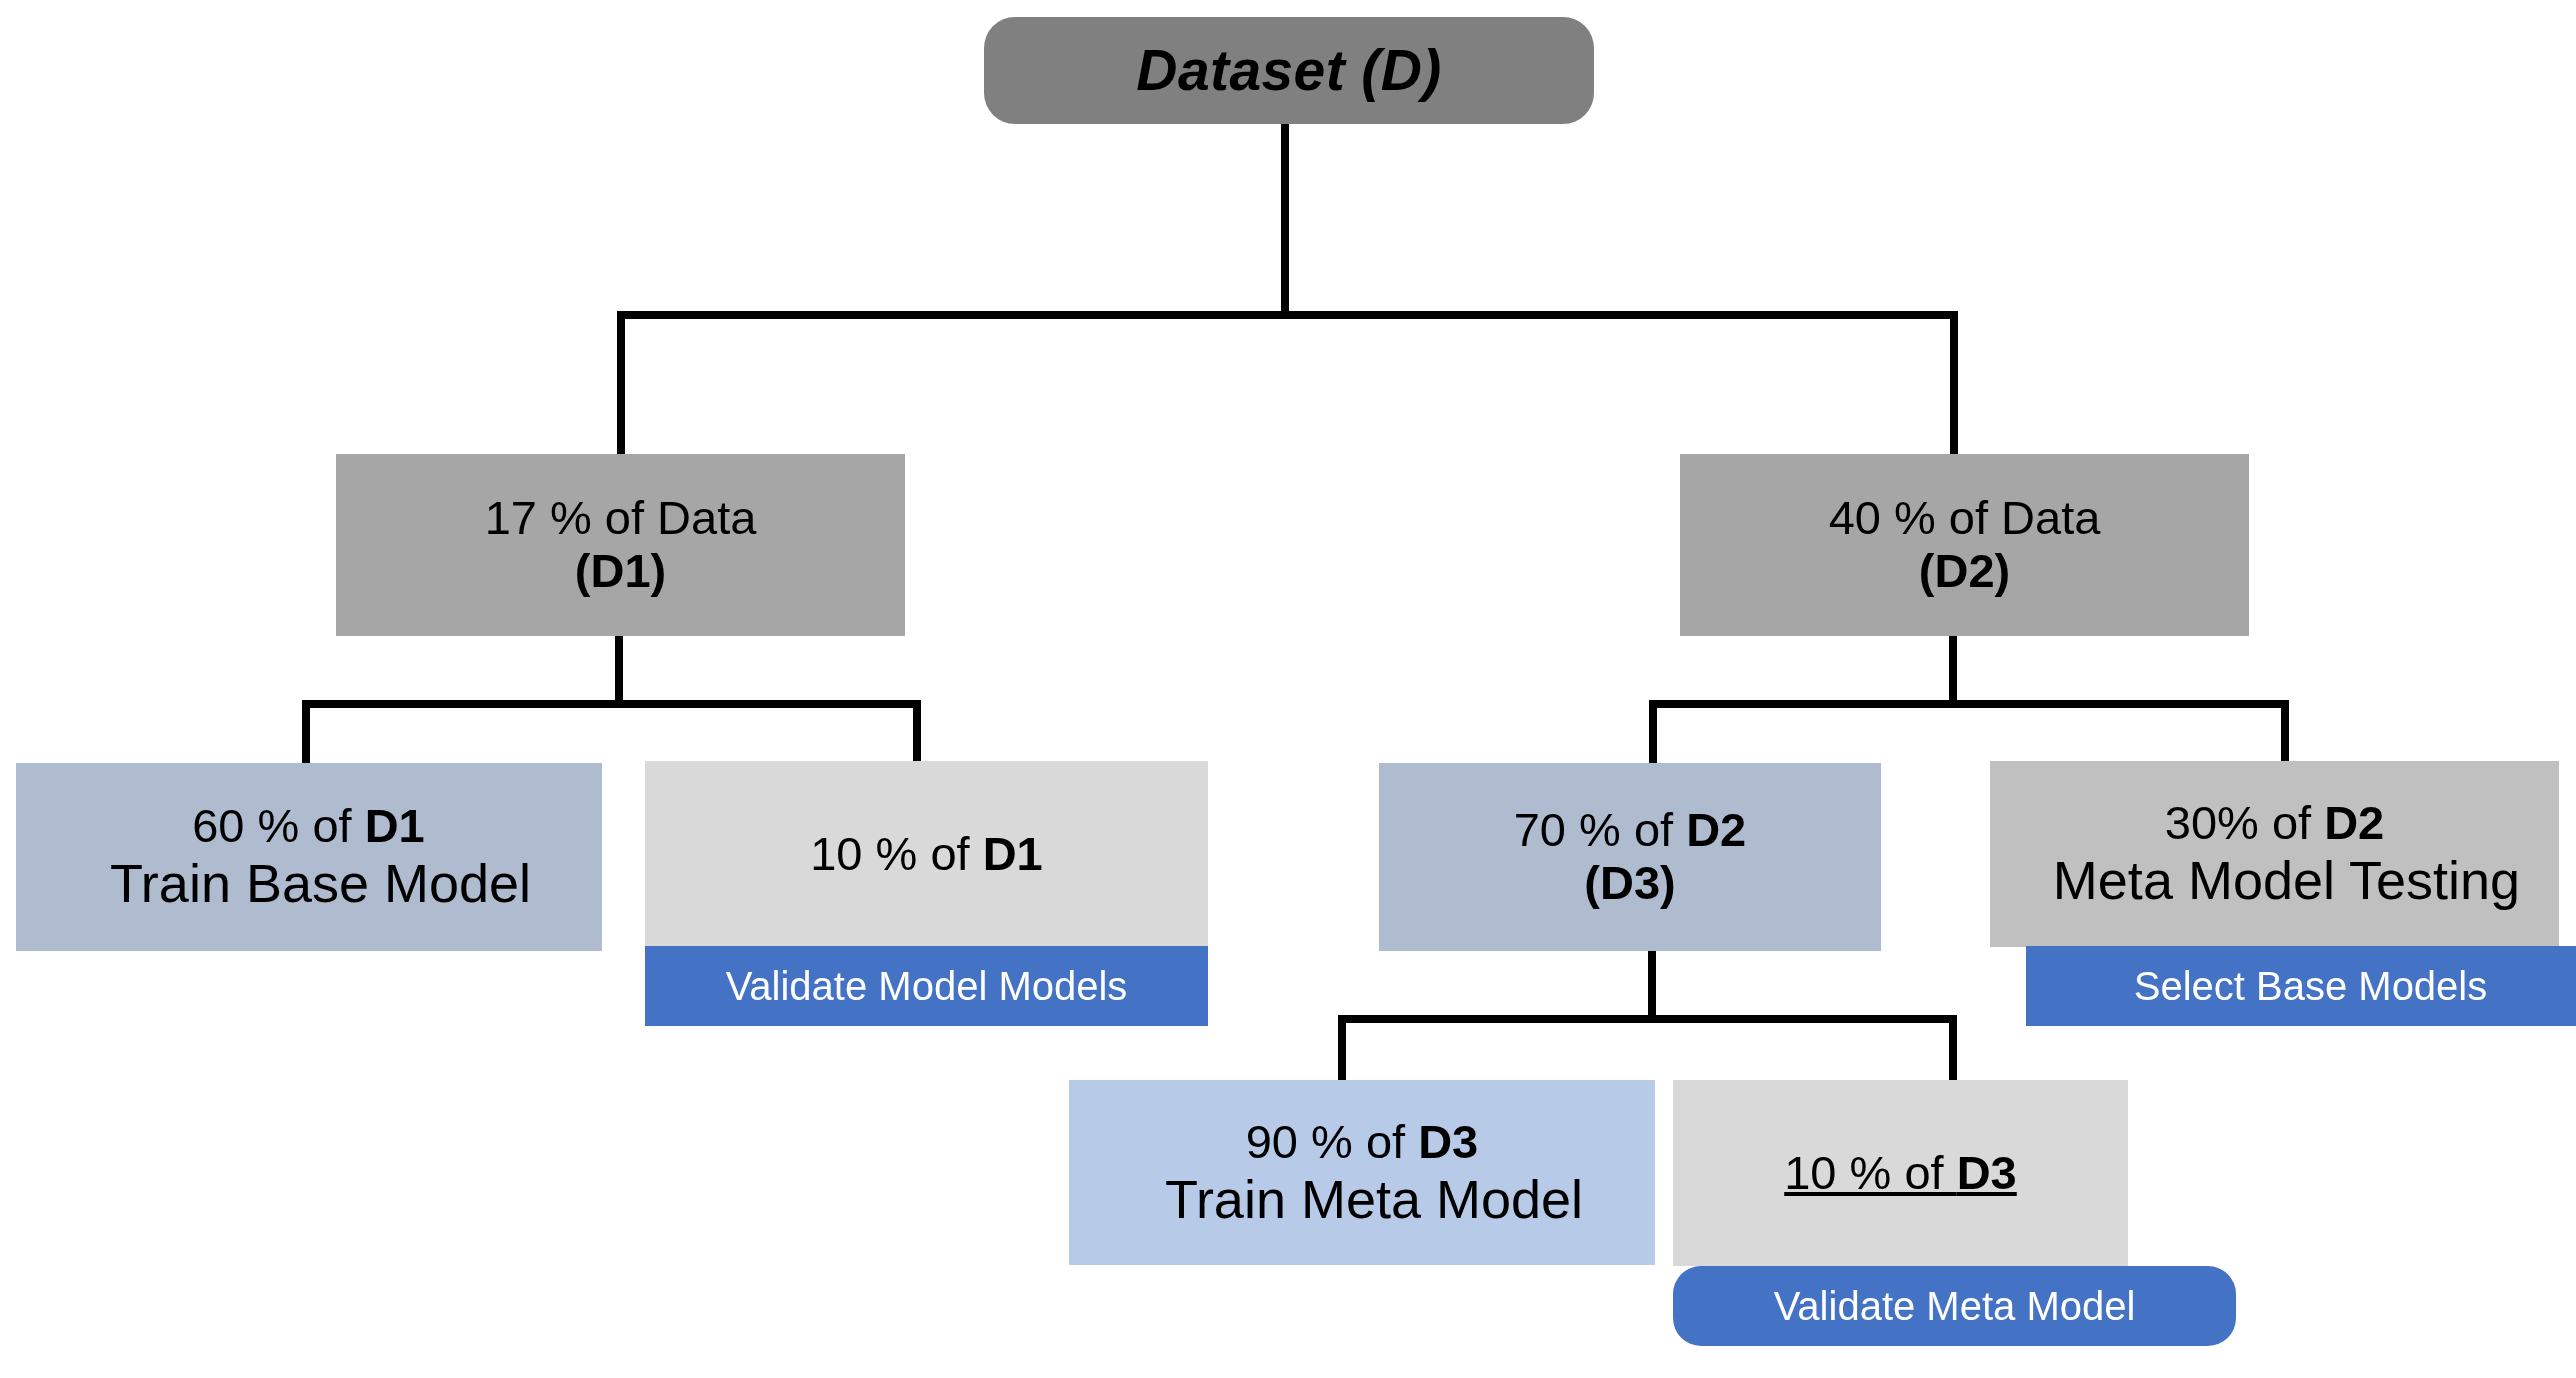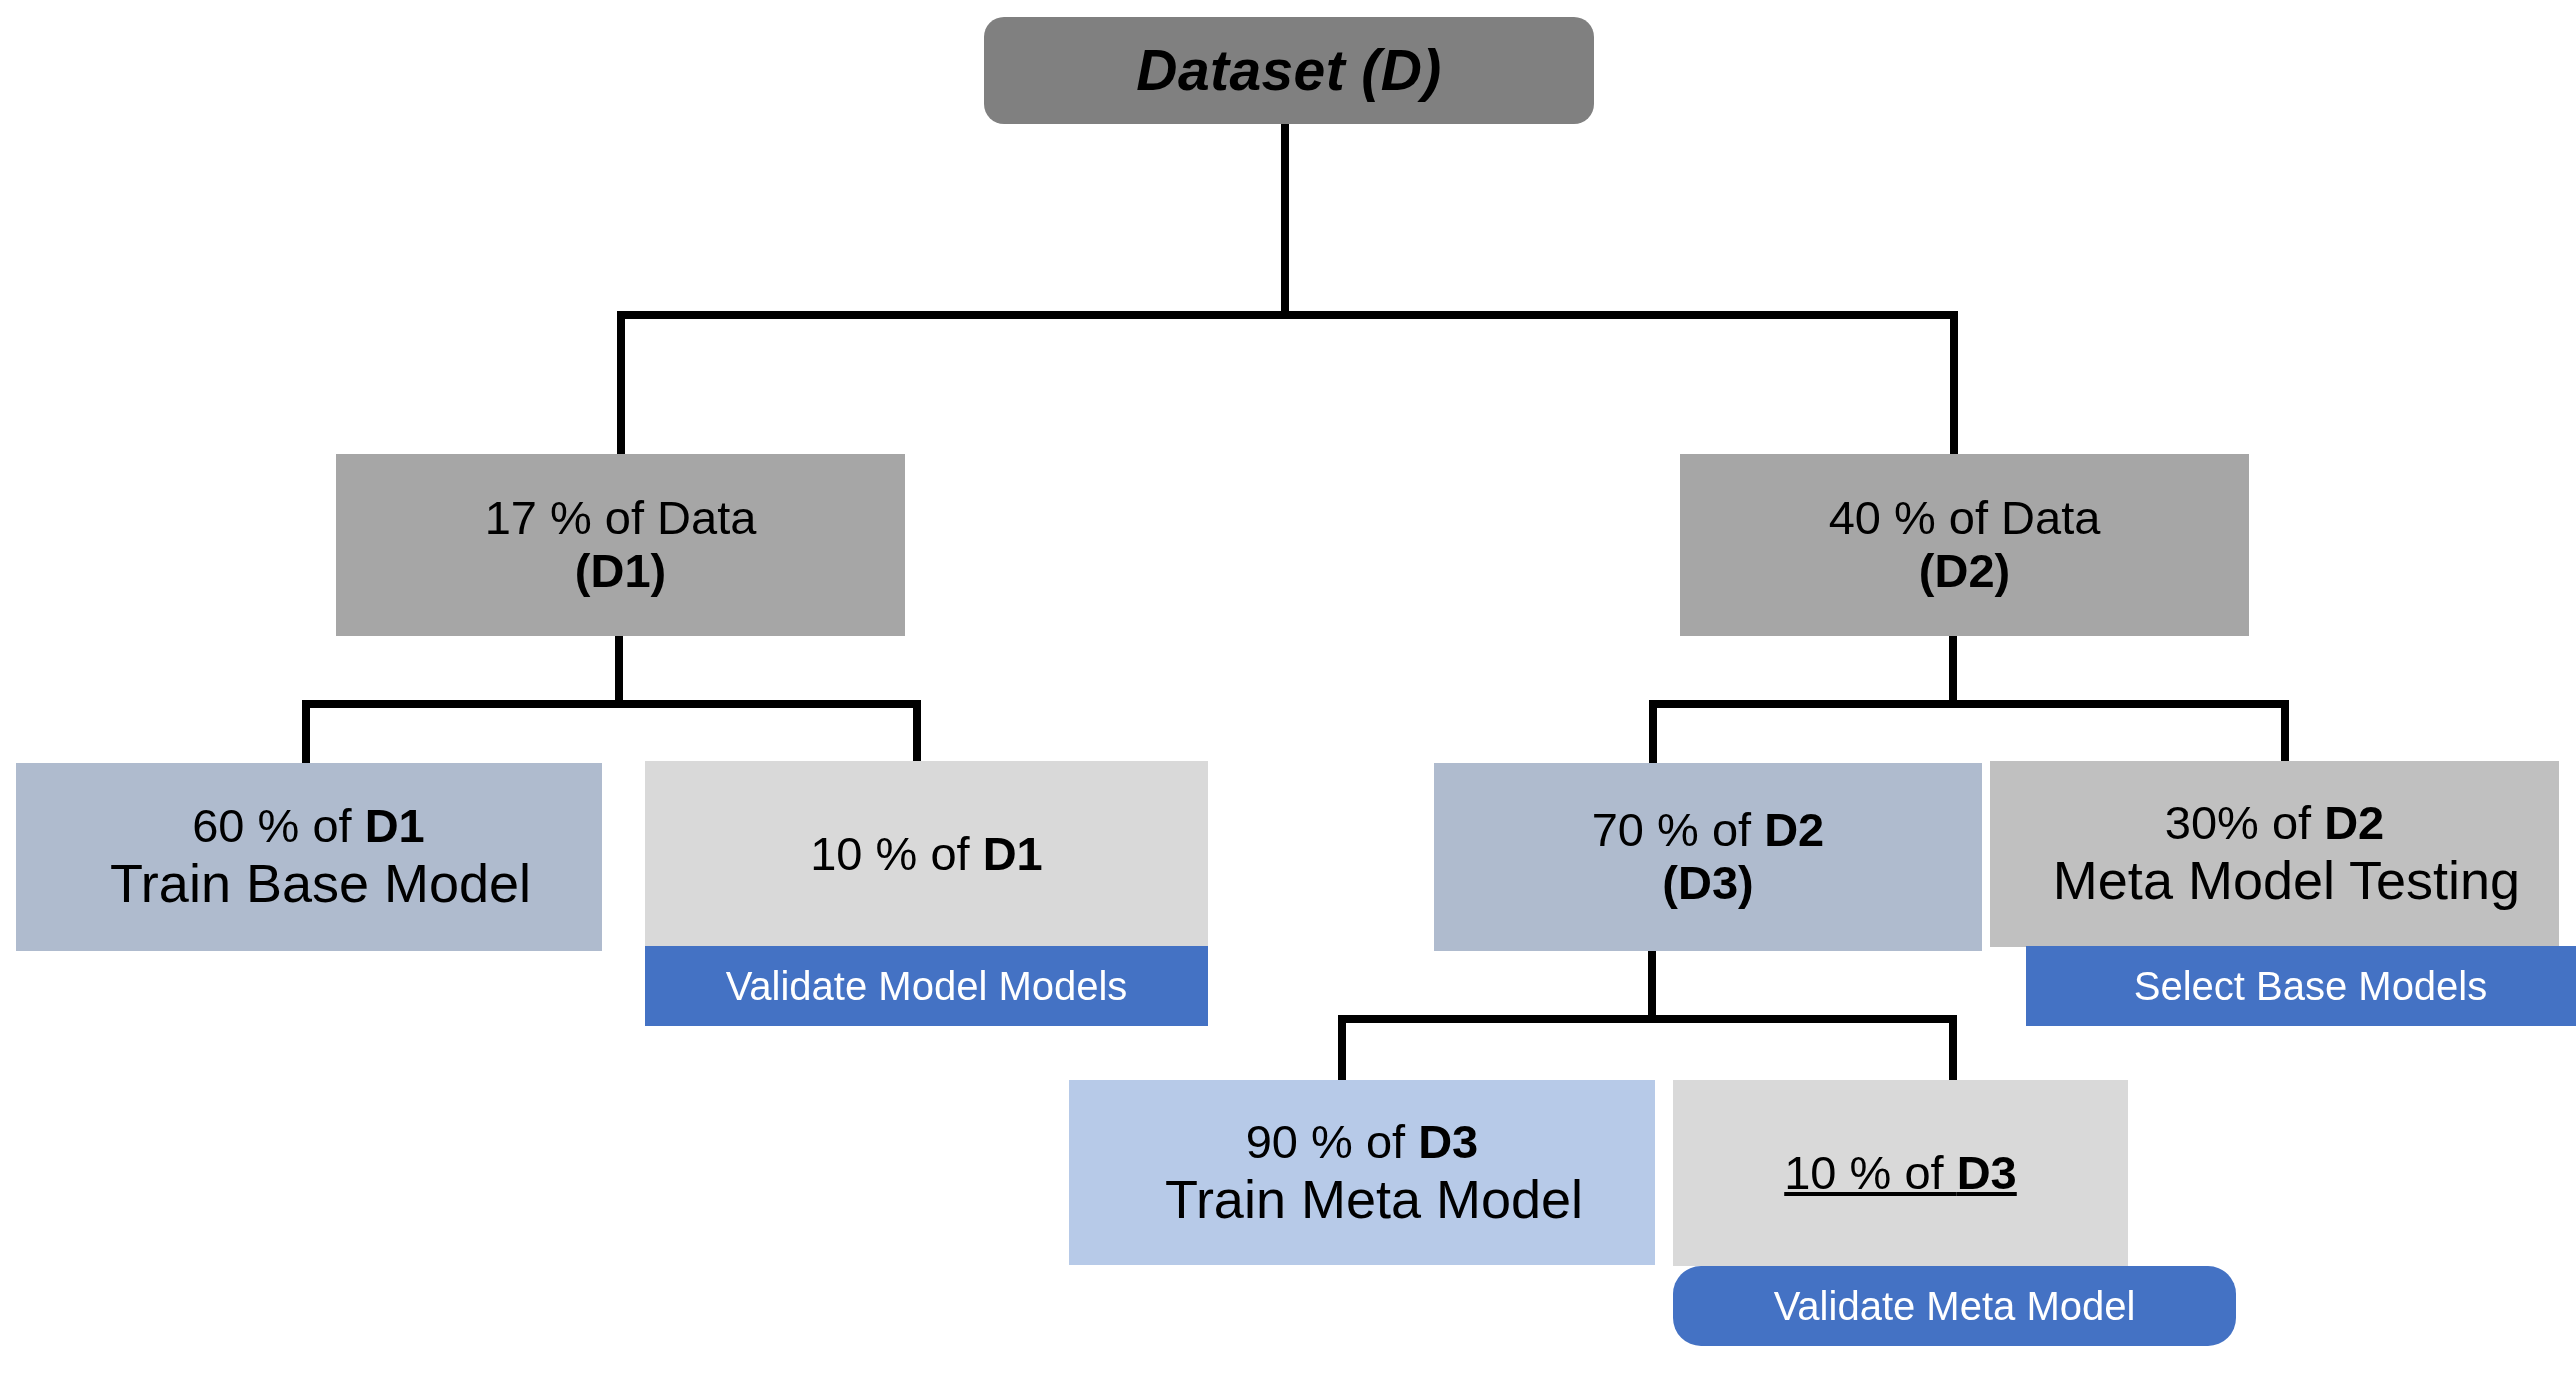--- a/index.html
+++ b/index.html
@@ -31,21 +31,21 @@
     align-items: center;
     justify-content: center;
     color: #000000;
     text-align: center;
     line-height: 1.12;
   }
 
   
   .node--root {
     background: #808080;
-    border-radius: 20px;
+    border-radius: 31px;
   }
   .node--root .title {
     font-size: 57px;
     font-weight: bold;
     font-style: italic;
     letter-spacing: 0.4px;
   }
 
   
   .node--grey   { background: #A6A6A6; }
@@ -126,21 +126,21 @@
 
   <div class="node node--lightgrey" style="left:645px; top:761px; width:563px; height:186px;">
     <span class="line1">
       <span>10 % of </span><b>D1</b>
     </span>
   </div>
   <div class="banner" style="left:645px; top:946px; width:563px; height:80px;">
     <span>Validate Model Models</span>
   </div>
 
-  <div class="node node--bluegrey" style="left:1434px; top:763px; width:548px; height:188px;">
+  <div class="node node--bluegrey" style="left:1379px; top:763px; width:502px; height:188px;">
     <span class="line1">
       <span>70 % of </span><b>D2</b>
     </span>
     <span class="line2">(D3)</span>
   </div>
 
   <div class="node node--midgrey" style="left:1990px; top:761px; width:569px; height:186px;">
     <span class="line1">
       <span>30% of </span><b>D2</b>
     </span>

